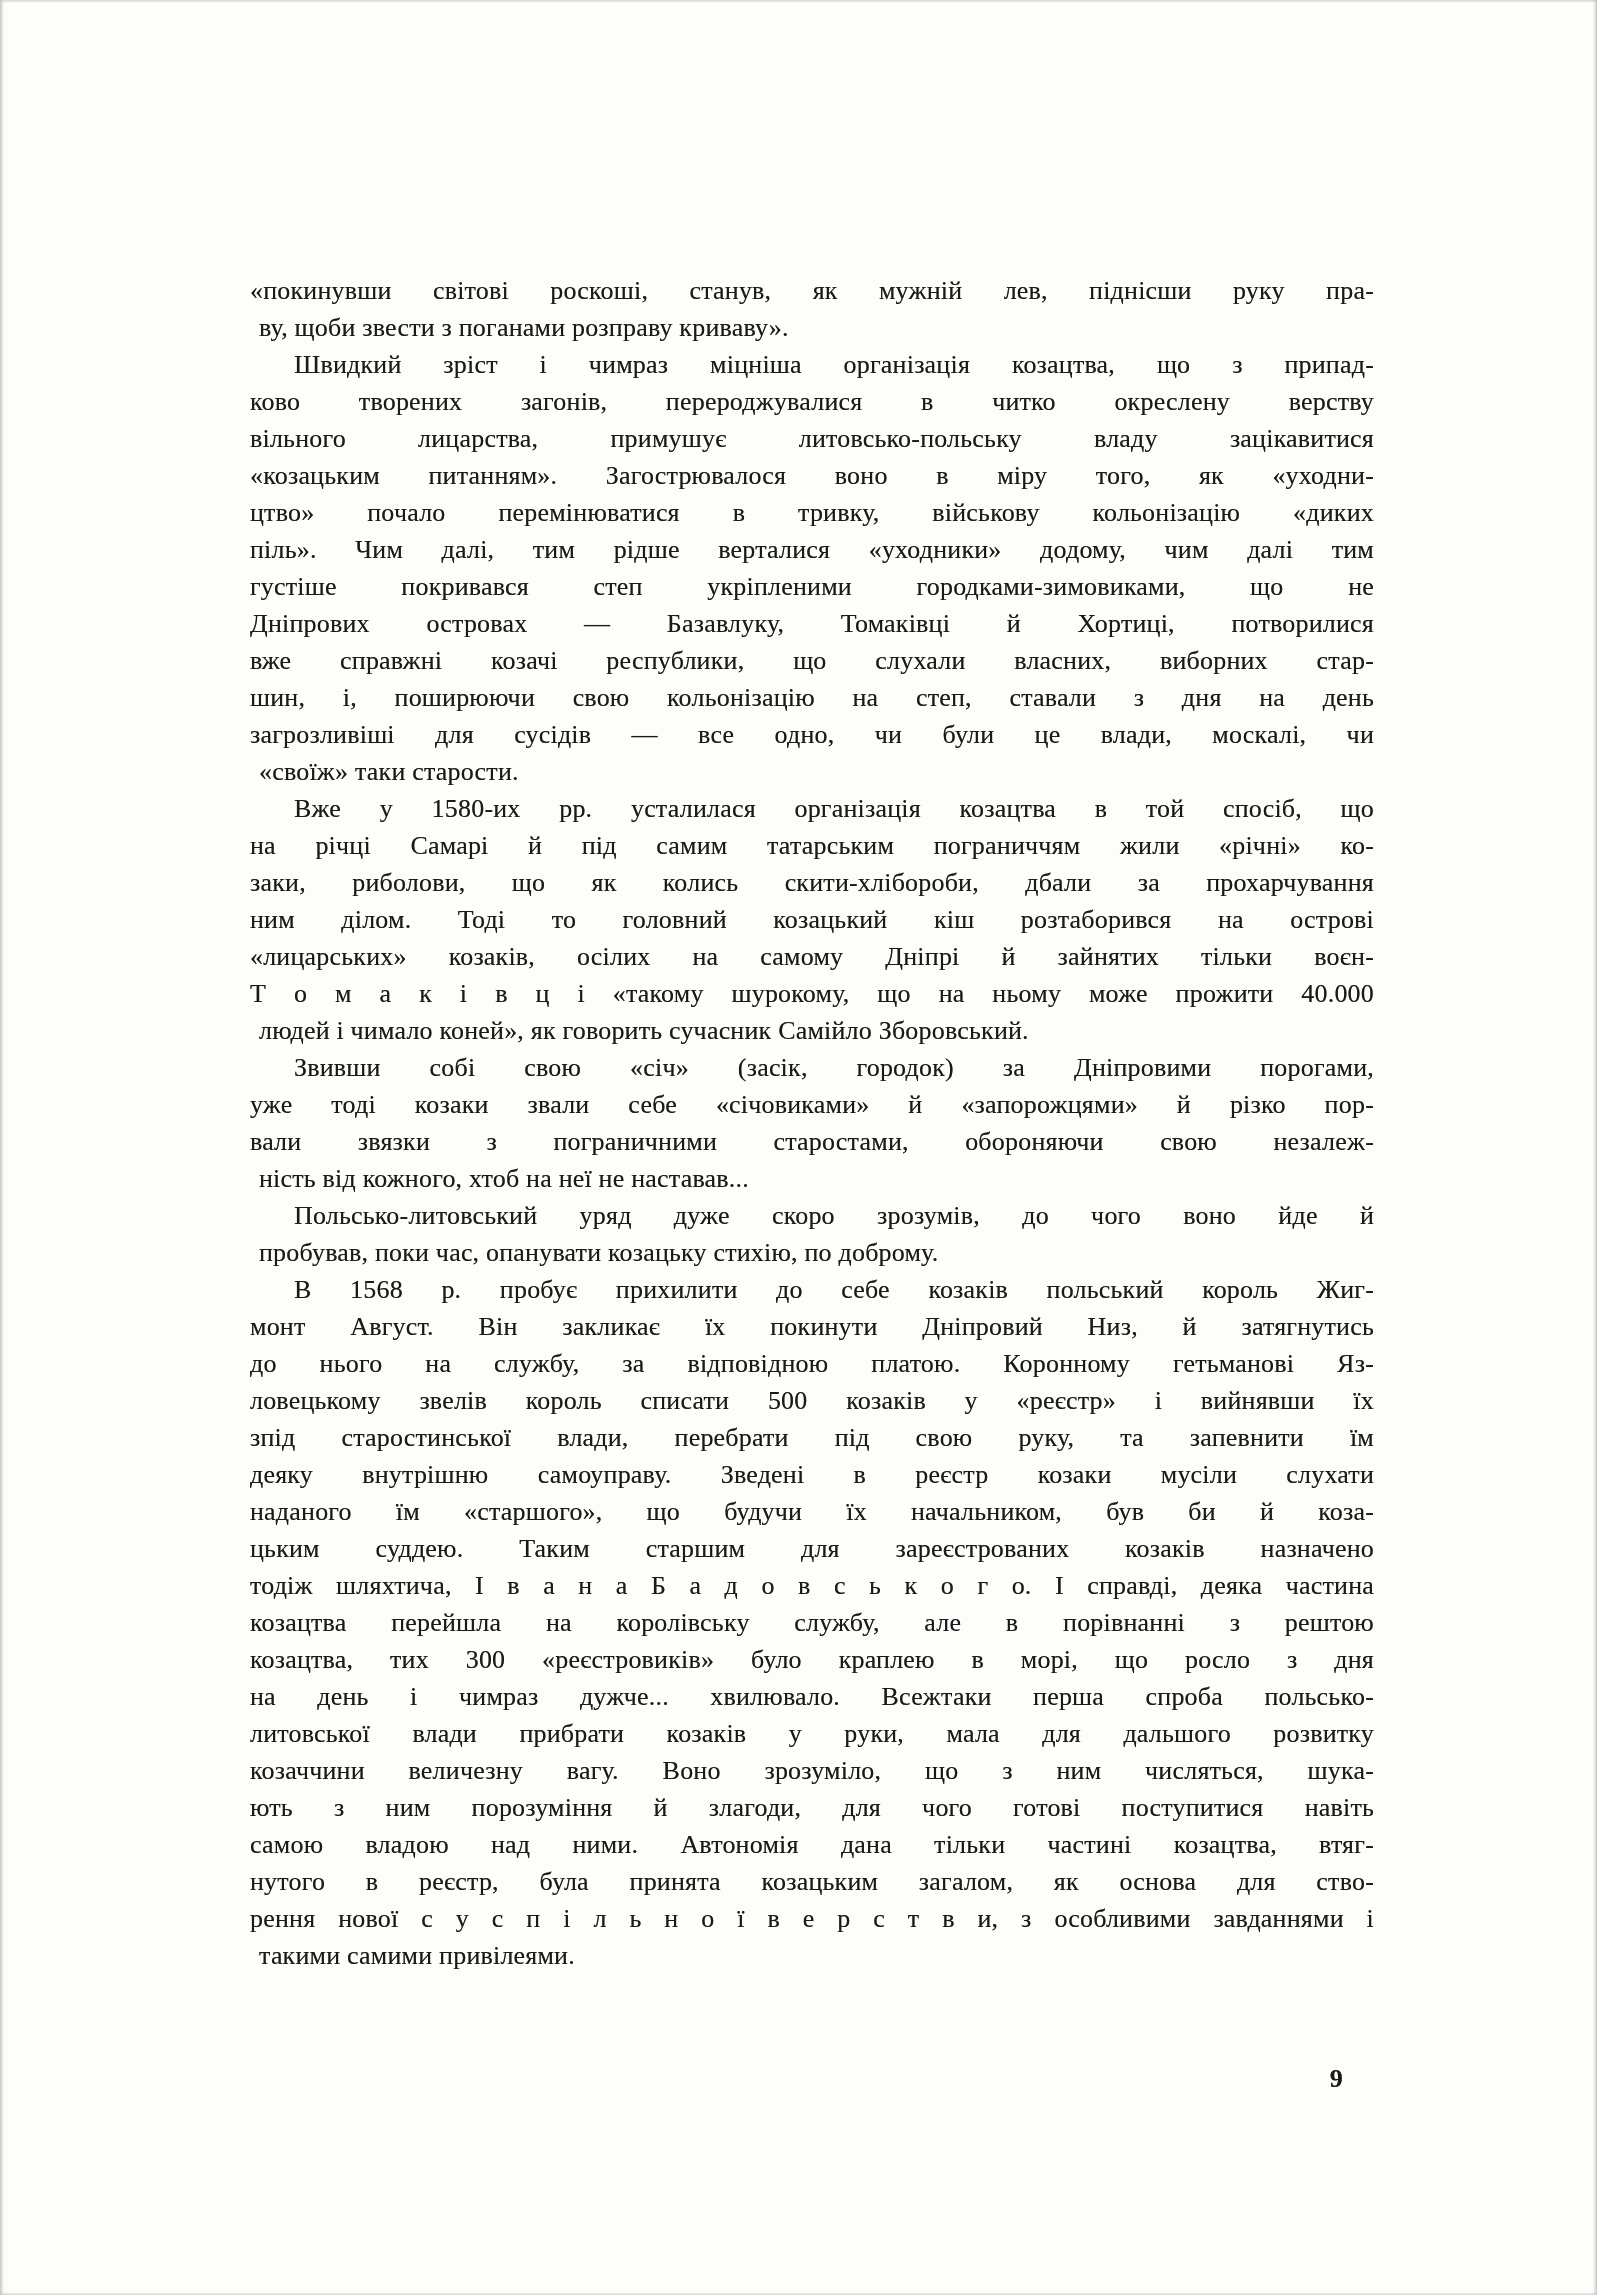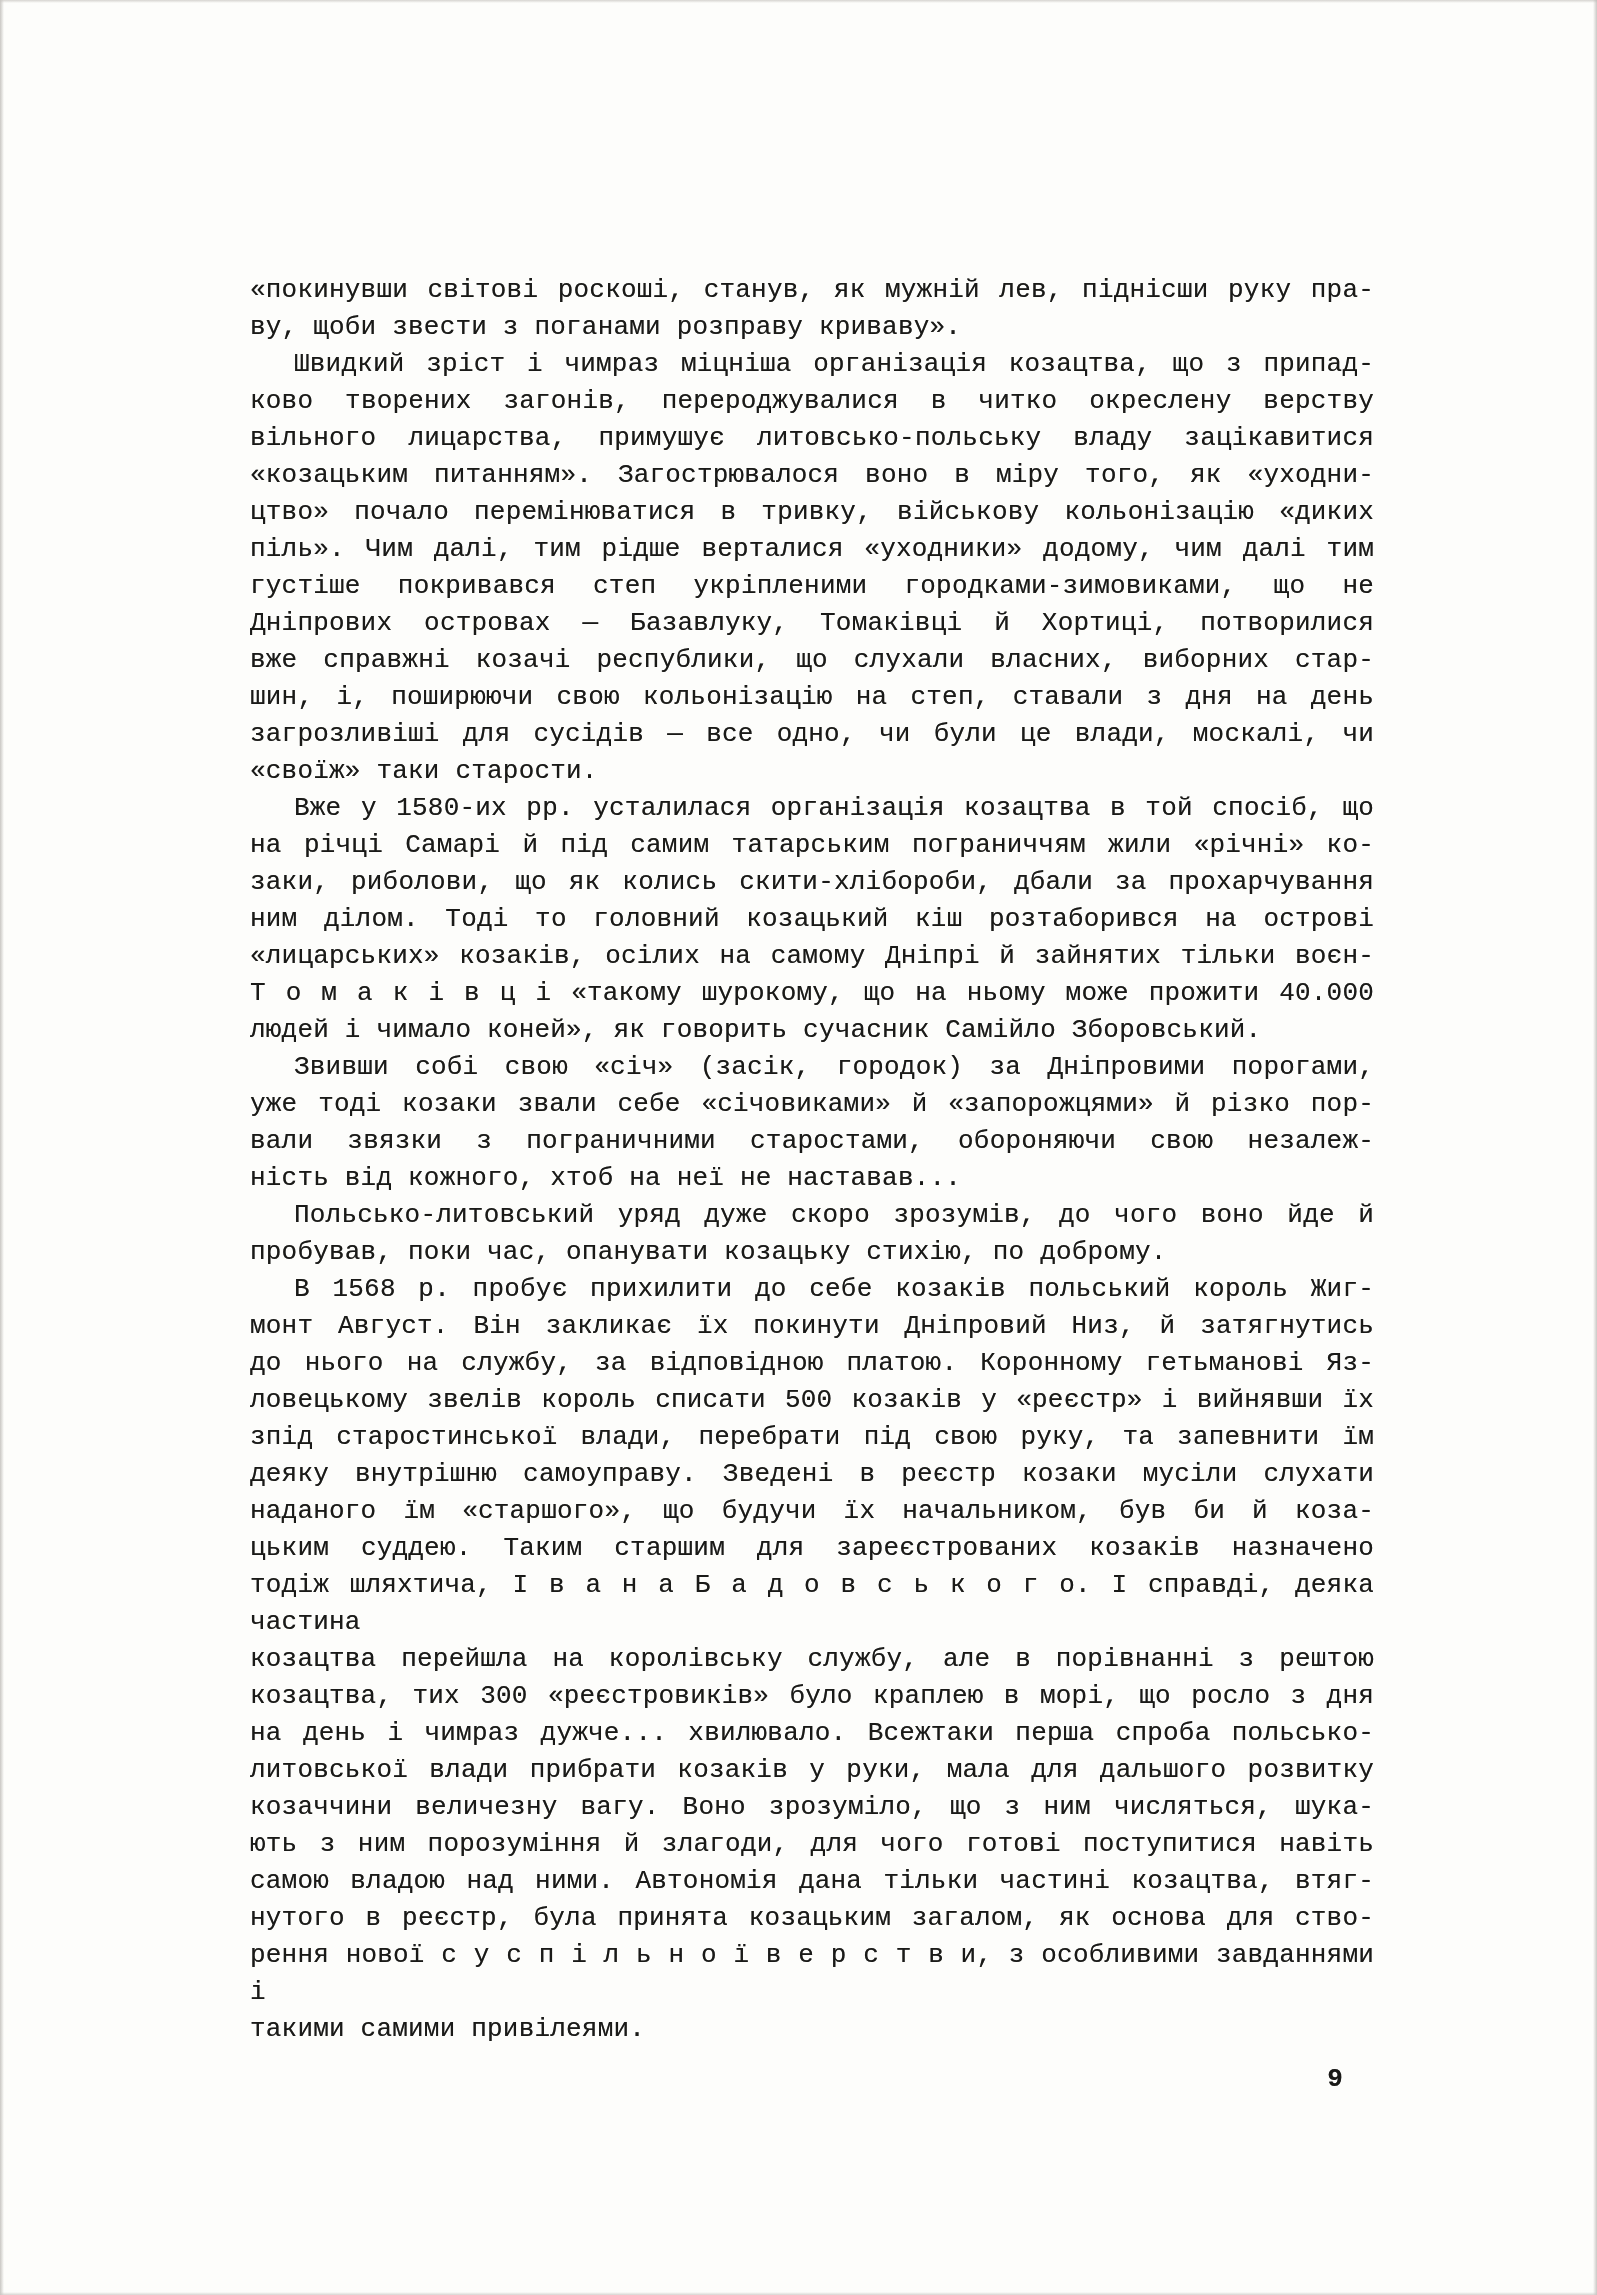--- a/index.html
+++ b/index.html
@@ -7,21 +7,21 @@
     padding: 0;
     background: #e8e6e2;
   }
   .page {
     position: relative;
     width: 1598px;
     height: 2296px;
     margin: 0 auto;
     background: #fdfdfb;
     overflow: hidden;
-    font-family: Liberation Mono, monospace;
+    font-family: Liberation Serif, serif;
     color: #1a1a18;
   }
   
   .edge-left {
     position: absolute; left: 0; top: 0; width: 3.7px; height: 100%;
     background: linear-gradient(to right, #c9c7c3, rgba(201,199,195,0));
   }
   .edge-right {
     position: absolute; right: 0; top: 0; width: 4.6px; height: 100%;
     background: linear-gradient(to left, #bdbbb7, rgba(189,187,183,0));
@@ -44,20 +44,21 @@
     letter-spacing: 0.2px;
     text-shadow: 0 0 0.5px rgba(20,20,18,0.55);
   }
   .line {
     text-align: justify;
     text-align-last: justify;
     white-space: normal;
   }
   .line.last {
     text-align-last: left;
+    margin-left: 9px;
   }
   .line.indent {
     text-indent: 44px;
   }
   .page-number {
     position: absolute;
     top: 2064px;
     left: 250px;
     width: 1124px;
     text-align: right;

